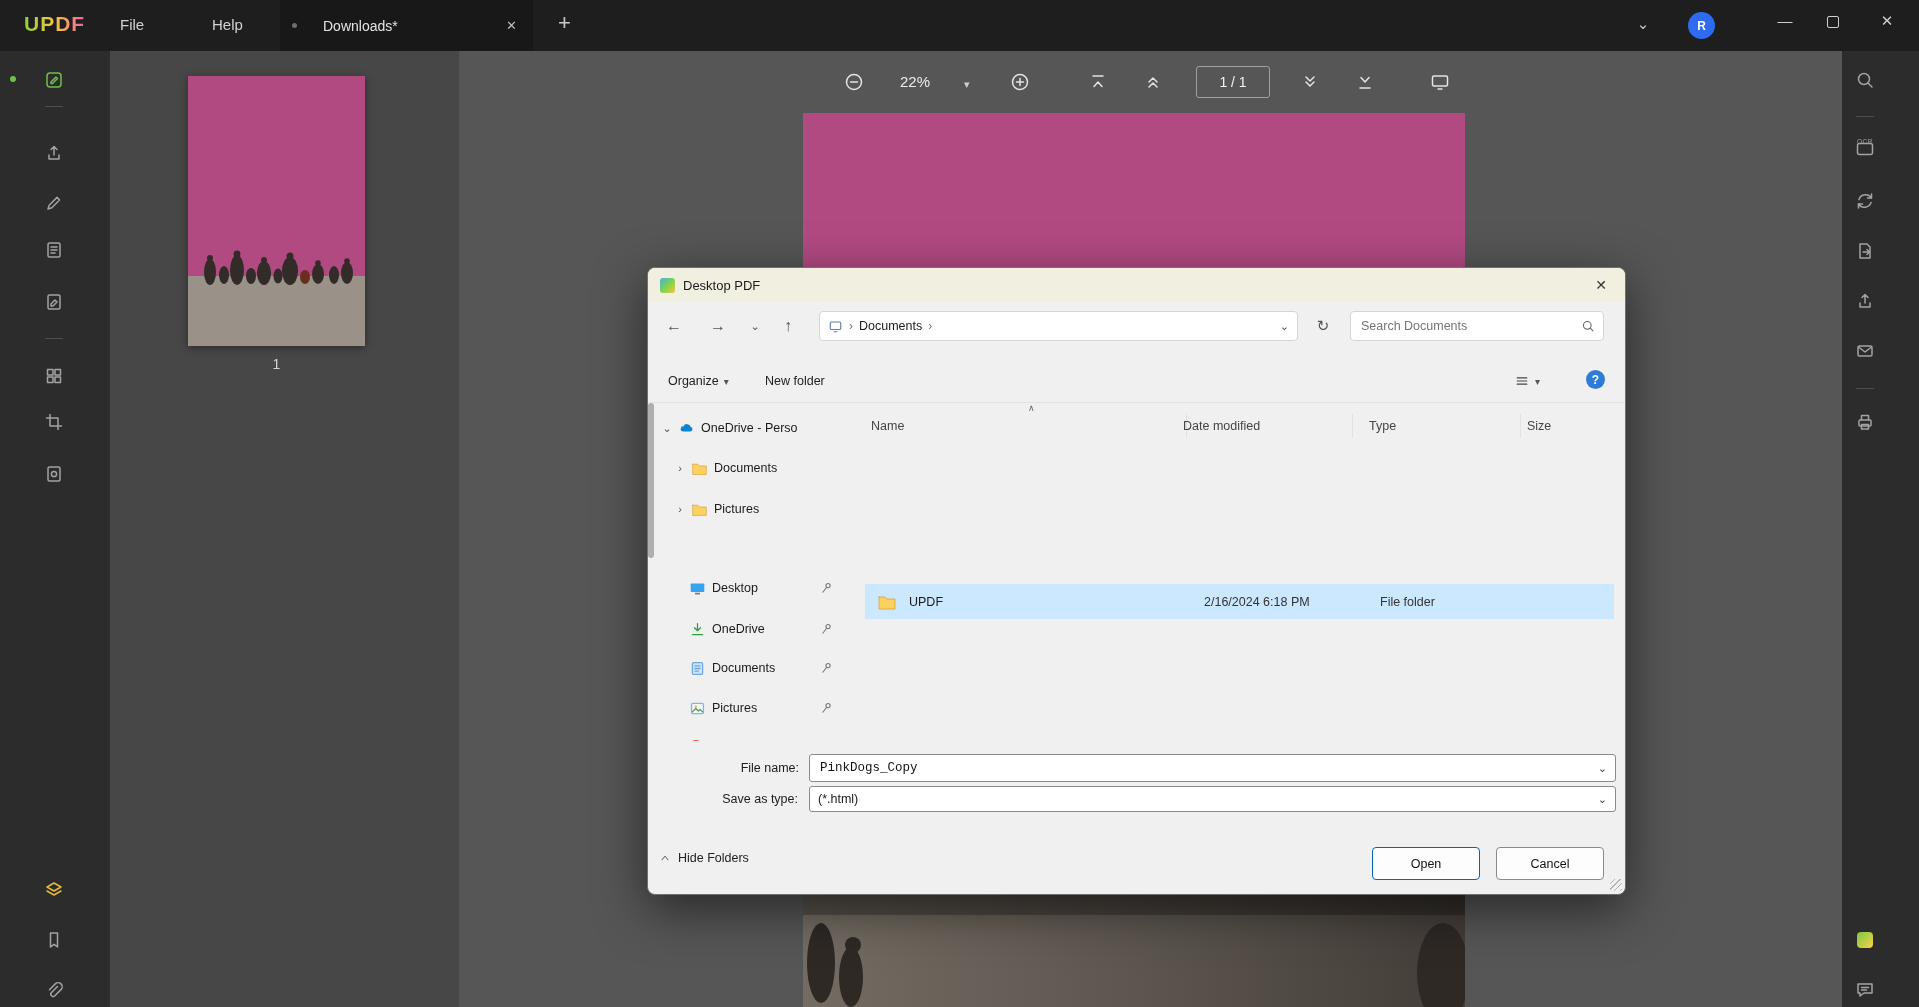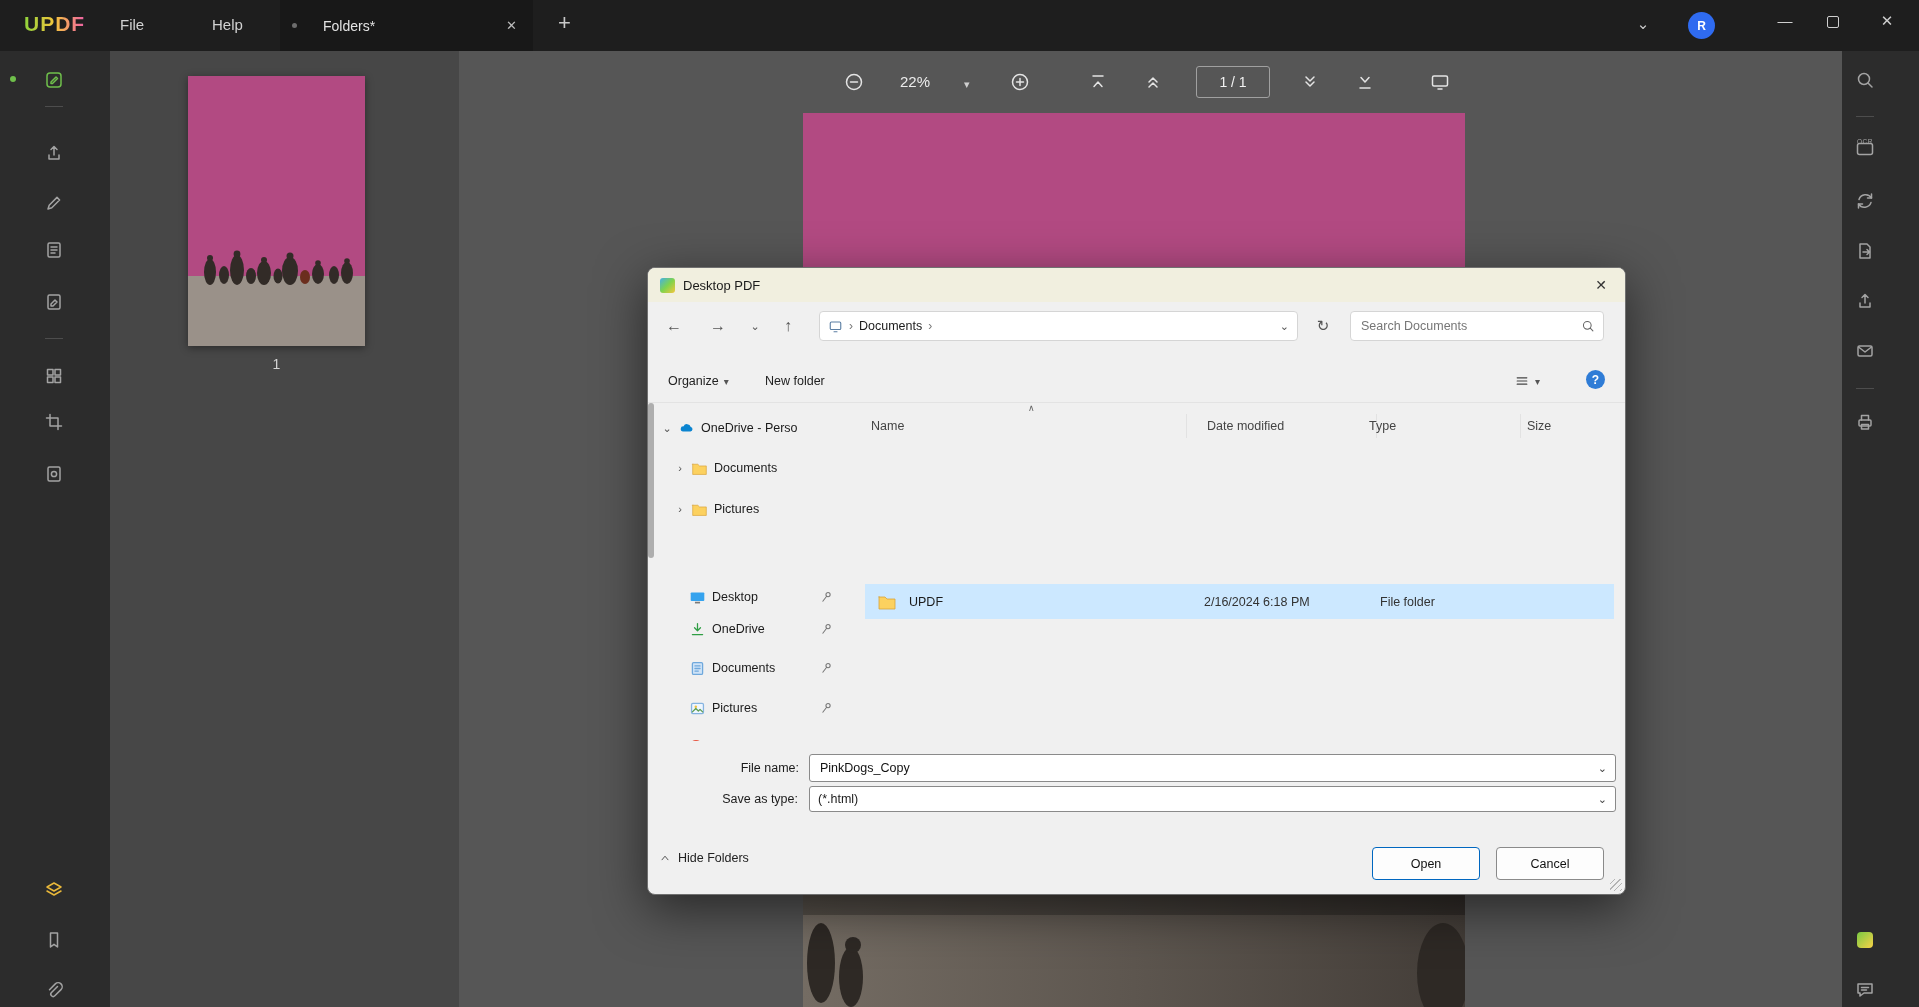--- a/index.html
+++ b/index.html
@@ -68,41 +68,41 @@
   .tchev2{color:#555;font-size:11px;width:10px;text-align:center;}
   .pin{margin-left:auto;}
   .vscroll{left:180px;top:18px;width:6px;height:155px;background:#aeaeae;border-radius:3px;}
   .hdrcell{position:absolute;top:11px;height:24px;display:flex;align-items:center;color:#444;border-right:1px solid #e2e2e2;
            padding-left:6px;box-sizing:border-box;}
   .sortcaret{position:absolute;top:0;color:#666;font-size:9px;}
   .selrow{position:absolute;left:217px;top:181px;width:749px;height:35px;background:var(--selection,#cce8ff);display:flex;align-items:center;}
   .field-label{position:absolute;text-align:right;width:130px;color:#1b1b1b;}
   .combo{position:absolute;left:161px;width:807px;background:#fff;border:1px solid #8a8a8a;border-radius:3px;
          display:flex;align-items:center;box-sizing:border-box;padding:0 8px;}
-  .combo input{border:none;outline:none;flex:1;font-size:12.5px;font-family:Liberation Sans, sans-serif;color:#111;background:transparent;}
+  .combo input{border:none;outline:none;flex:1;font-size:12.5px;font-family:Liberation Mono, monospace;color:#111;background:transparent;}
   .combo .chev{color:#444;font-size:11px;}
   .btn{position:absolute;height:31px;border:1px solid #8a8a8a;border-radius:4px;background:#fdfdfd;color:#111;
        display:flex;align-items:center;justify-content:center;font-size:12.5px;}
   .btn.default{border:1.6px solid #0067c0;}
   .hidefold{position:absolute;left:11px;top:583px;display:flex;align-items:center;gap:7px;color:#222;}
   .grip{position:absolute;right:3px;bottom:3px;width:12px;height:12px;
         background:repeating-linear-gradient(135deg,transparent 0 3px,#9a9a9a 3px 4px);opacity:.7;}
 </style>
 </head>
 <body>
 
 <div class="stage">
 
   <div class="abs topbar">
     <div class="abs logo">UPDF</div>
     <div class="abs menu" style="left:120px">File</div>
     <div class="abs menu" style="left:212px">Help</div>
     <div class="abs tab">
       <span class="tab-dot"></span>
-      <span class="tab-title">Folders*</span>
+      <span class="tab-title">Downloads*</span>
       <span class="tab-close">✕</span>
     </div>
     <div class="abs newtab">+</div>
     <div class="abs winbtn" style="left:1628px;top:15px">⌄</div>
     <div class="abs avatar">R</div>
     <div class="abs winbtn" style="left:1770px">—</div>
     <div class="abs winbtn" style="left:1818px;top:14px"><span class="maxbox"></span></div>
     <div class="abs winbtn" style="left:1872px">✕</div>
   </div>
 
@@ -392,21 +392,21 @@
       </div>
       <div class="titem" style="left:27px;top:92px">
         <span class="tchev2">›</span>
         <svg class="ic" style="width:17px;height:17px" viewBox="0 0 20 20">
             <path d="M2 5h6l2 2h8v10H2V5z" fill="var(--folder-yellow,#fcd15f)" stroke="#d8a33a" stroke-width="0.8"></path>
           </svg>
         <span class="lbl">Pictures</span>
       </div>
       <div class="vscroll"></div>
 
-      <div class="titem" style="left:41px;top:180px;width:145px">
+      <div class="titem" style="left:41px;top:171px;width:145px">
         <svg class="ic" style="width:17px;height:17px" viewBox="0 0 20 20">
             <rect x="2" y="4" width="16" height="10" rx="1" fill="#35a3ee" stroke="none"></rect>
             <rect x="7" y="15" width="6" height="2" fill="#7a7a7a" stroke="none"></rect>
           </svg>
         <span class="lbl">Desktop</span>
         <svg class="pin ic" style="width:14px;height:14px;stroke:#777" viewBox="0 0 20 20">
             <circle cx="11.5" cy="6.5" r="3"></circle>
             <path d="M9.5 9L4 16"></path>
           </svg>
       </div>
@@ -444,21 +444,21 @@
           </svg>
       </div>
       <div class="titem" style="left:41px;top:330px">
         <span style="width:14px;height:14px;border-radius:50%;background:#e8543f;display:inline-block"></span>
       </div>
 
       <div class="hdrcell" style="left:217px;width:322px">
         <span>Name</span>
       </div>
       <span class="sortcaret" style="left:380px">∧</span>
-      <div class="hdrcell" style="left:553px;width:176px">
+      <div class="hdrcell" style="left:529px;width:176px">
         <span>Date modified</span>
       </div>
       <div class="hdrcell" style="left:715px;width:158px">
         <span>Type</span>
       </div>
       <div class="hdrcell" style="left:873px;width:93px;border-right:none">
         <span>Size</span>
       </div>
 
       <div class="selrow">

